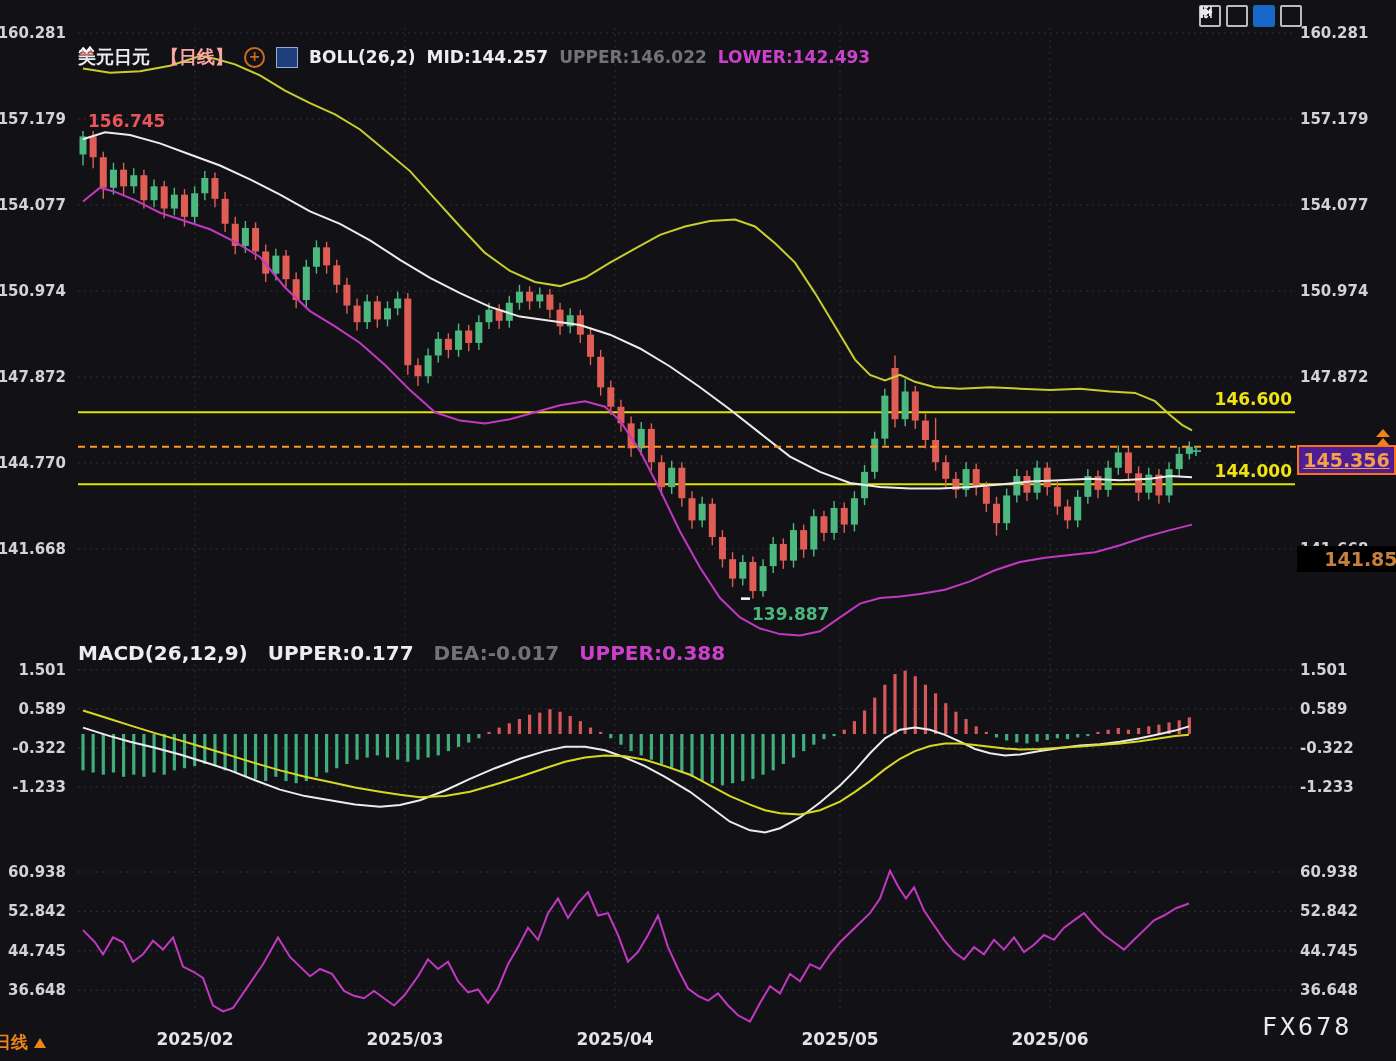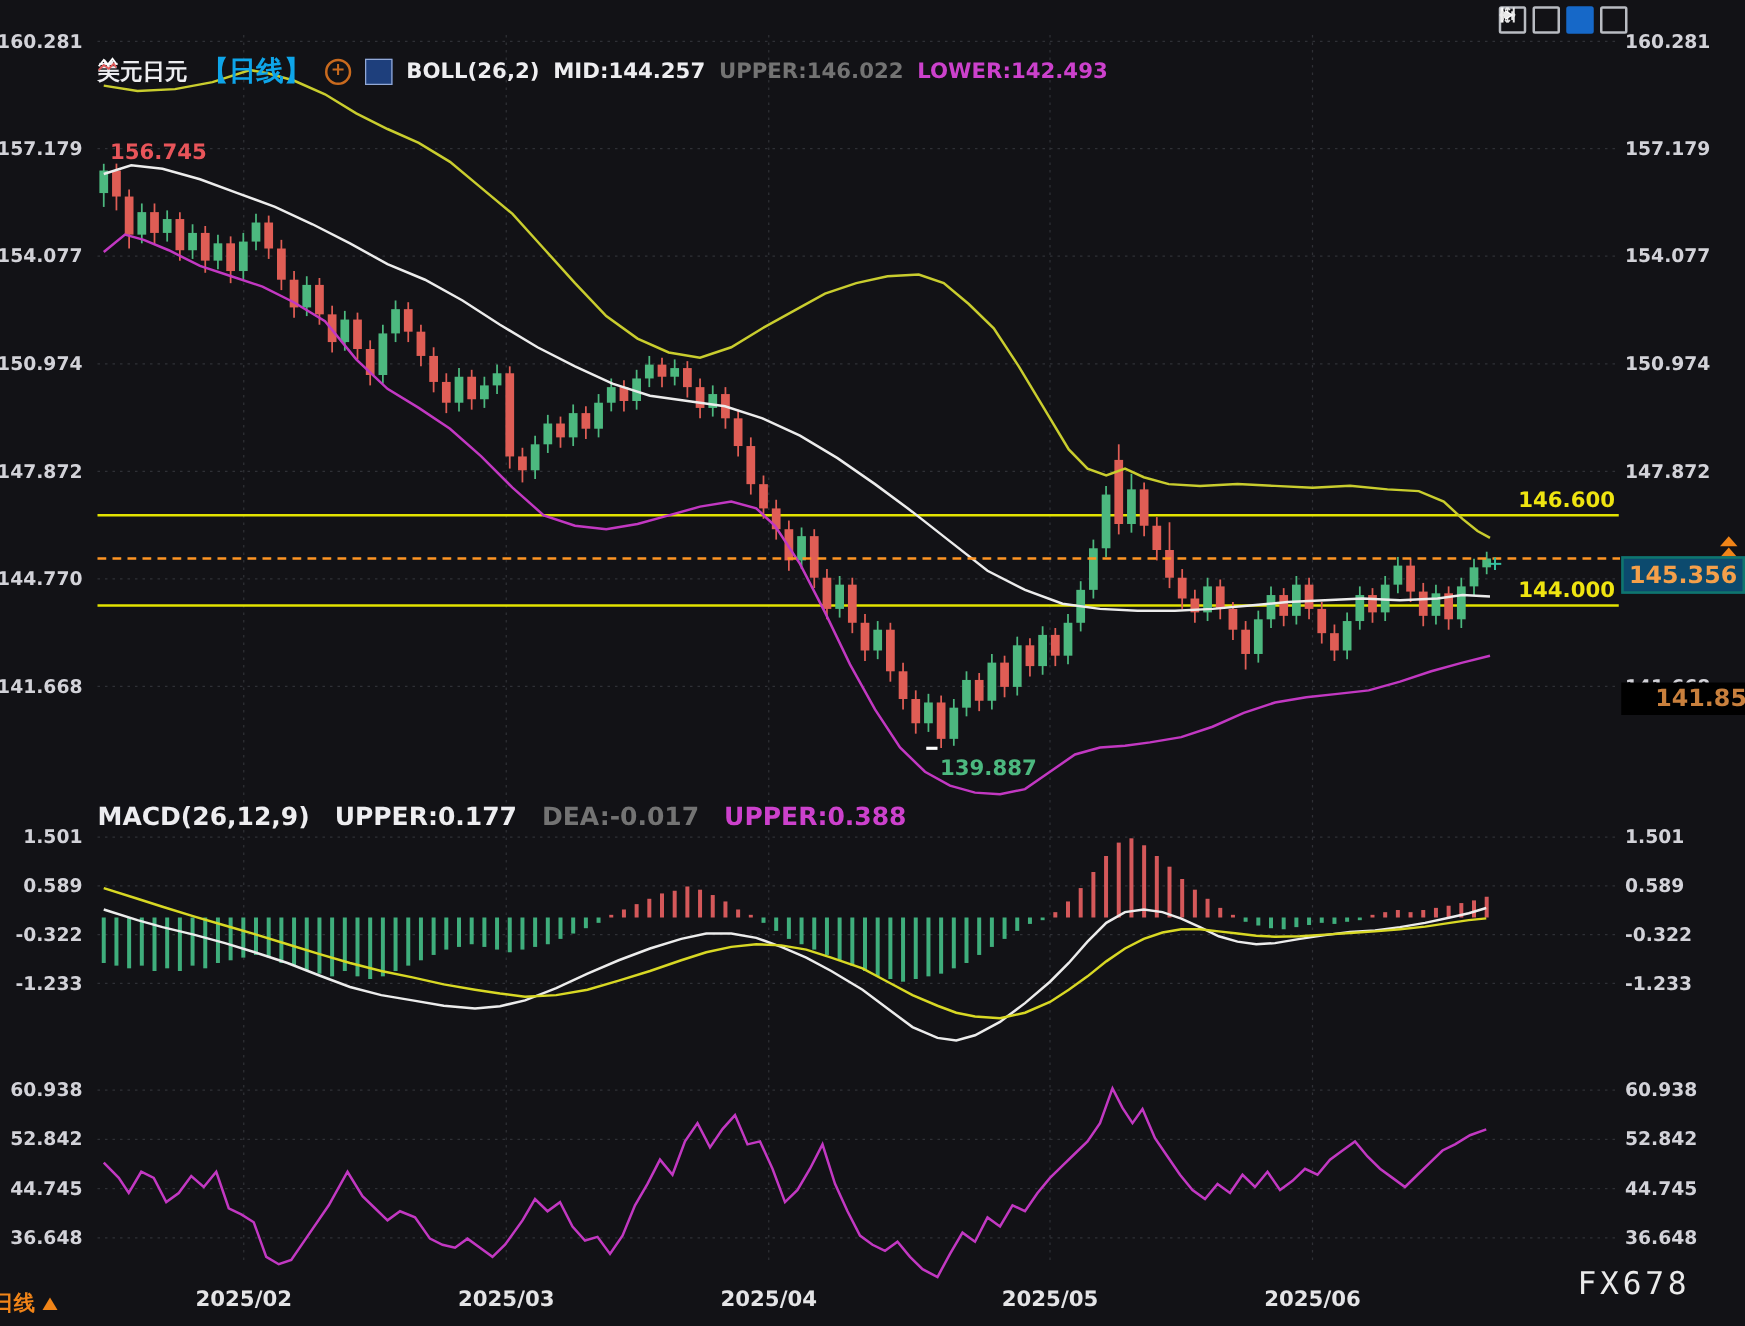--- a/index.html
+++ b/index.html
@@ -2,32 +2,32 @@
 <html><head>
 <meta charset="utf-8">
 <style>
   html,body{margin:0;padding:0;background:#121216;}
   #root{position:relative;width:1396px;height:1061px;background:#121216;overflow:hidden;
         font-family:"DejaVu Sans",sans-serif;}
   svg{position:absolute;left:0;top:0;font-family:"DejaVu Sans",sans-serif;}
   .ov{position:absolute;white-space:nowrap;}
   .hdr{left:78px;top:3px;display:flex;align-items:center;gap:11px;height:24px;font-size:17px;font-weight:bold;margin-top:42px;}
   .sym{color:#ededf0;font-size:18px;}
-  .per{color:#0ea5e9;font-size:22px;}
+  .per{color:#fca5a5;font-size:18px;}
   .addic{width:17px;height:17px;border:2px solid #c96a1e;border-radius:50%;color:#c96a1e;
          font-size:14px;line-height:15px;text-align:center;font-weight:bold;}
   .chic{width:20px;height:19px;background:#1e3f7c;border:1px solid #93a9d6;display:inline-flex;
         align-items:center;justify-content:center;}
   .wlab{color:#ededf0;text-align:center;} .ylab{color:#737373;} .mlab{color:#cc41cc;}
   .tools{left:1199px;top:5px;display:flex;gap:5px;}
   .tool{width:22px;height:22px;border:2px solid #b9bcc2;border-radius:2px;box-sizing:border-box;
         display:flex;align-items:center;justify-content:center;background:transparent;}
   .tool.active{background:#1668c8;border-color:#1668c8;}
-  .pricebox{left:1297px;top:445px;width:95px;height:26px;border:2px solid #0f766e;background:#0c4a6e;
-            color:#f5a04a;font-size:19px;font-weight:bold;display:flex;align-items:center;justify-content:center;}
+  .pricebox{left:1297px;top:445px;width:95px;height:26px;border:2px solid #f97316;background:#4c1d95;
+            color:#f5a04a;font-size:19px;font-weight:bold;display:flex;align-items:center;justify-content:center;text-decoration:underline;}
   .lowbox{left:1297px;top:546px;width:97px;height:26px;background:#000;color:#c9803d;
           font-size:19px;font-weight:bold;display:flex;align-items:center;justify-content:center;padding-left:22px;}
   .indhdr{font-size:20px;font-weight:600;display:flex;gap:20px;}
   .macdh{left:78px;top:641px;} .rsih{left:80px;top:844px;}
   .footlab{left:-6px;top:1031px;color:#f08418;font-size:17px;font-weight:bold;display:flex;align-items:center;gap:6px;}
   .uptri{width:0;height:0;border-left:6px solid transparent;border-right:6px solid transparent;
          border-bottom:10px solid #f08418;display:inline-block;}
   .wm{left:1262px;top:1012px;color:#eaeaea;font-size:25px;letter-spacing:3px;
       font-family:"DejaVu Sans Mono",monospace;}
   .arrows{left:1376px;top:429px;display:flex;flex-direction:column;gap:1px;}

